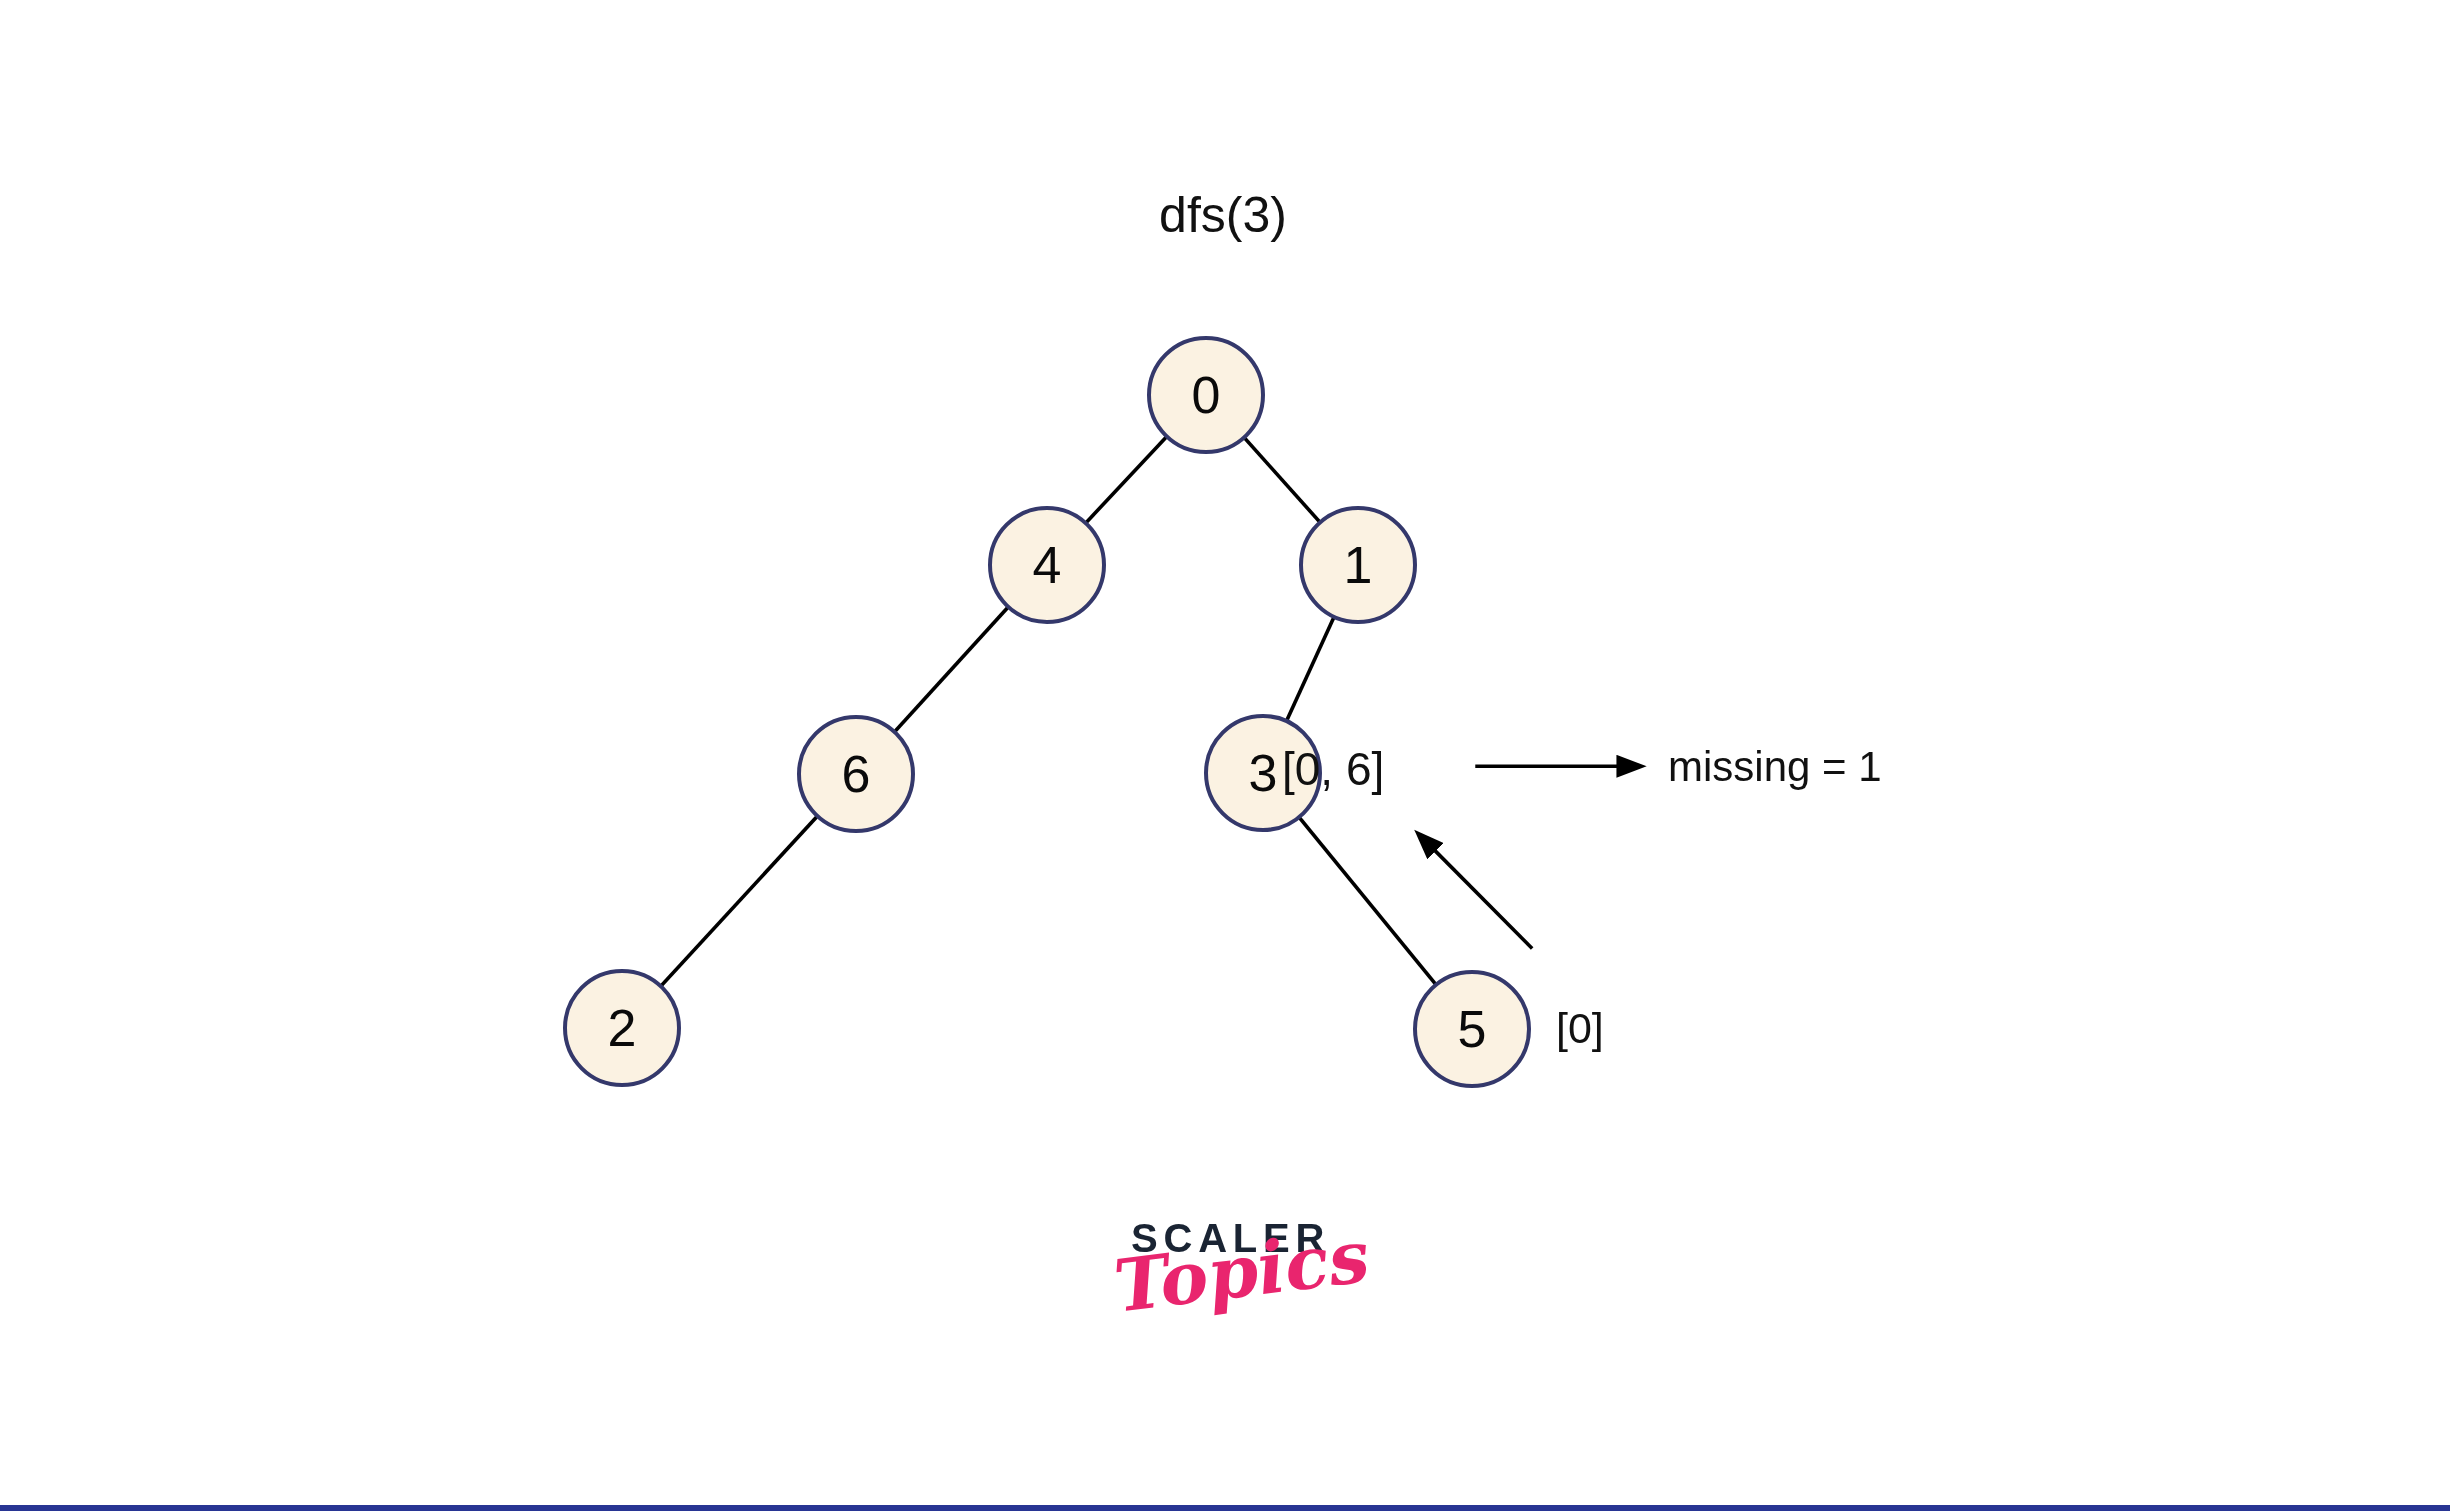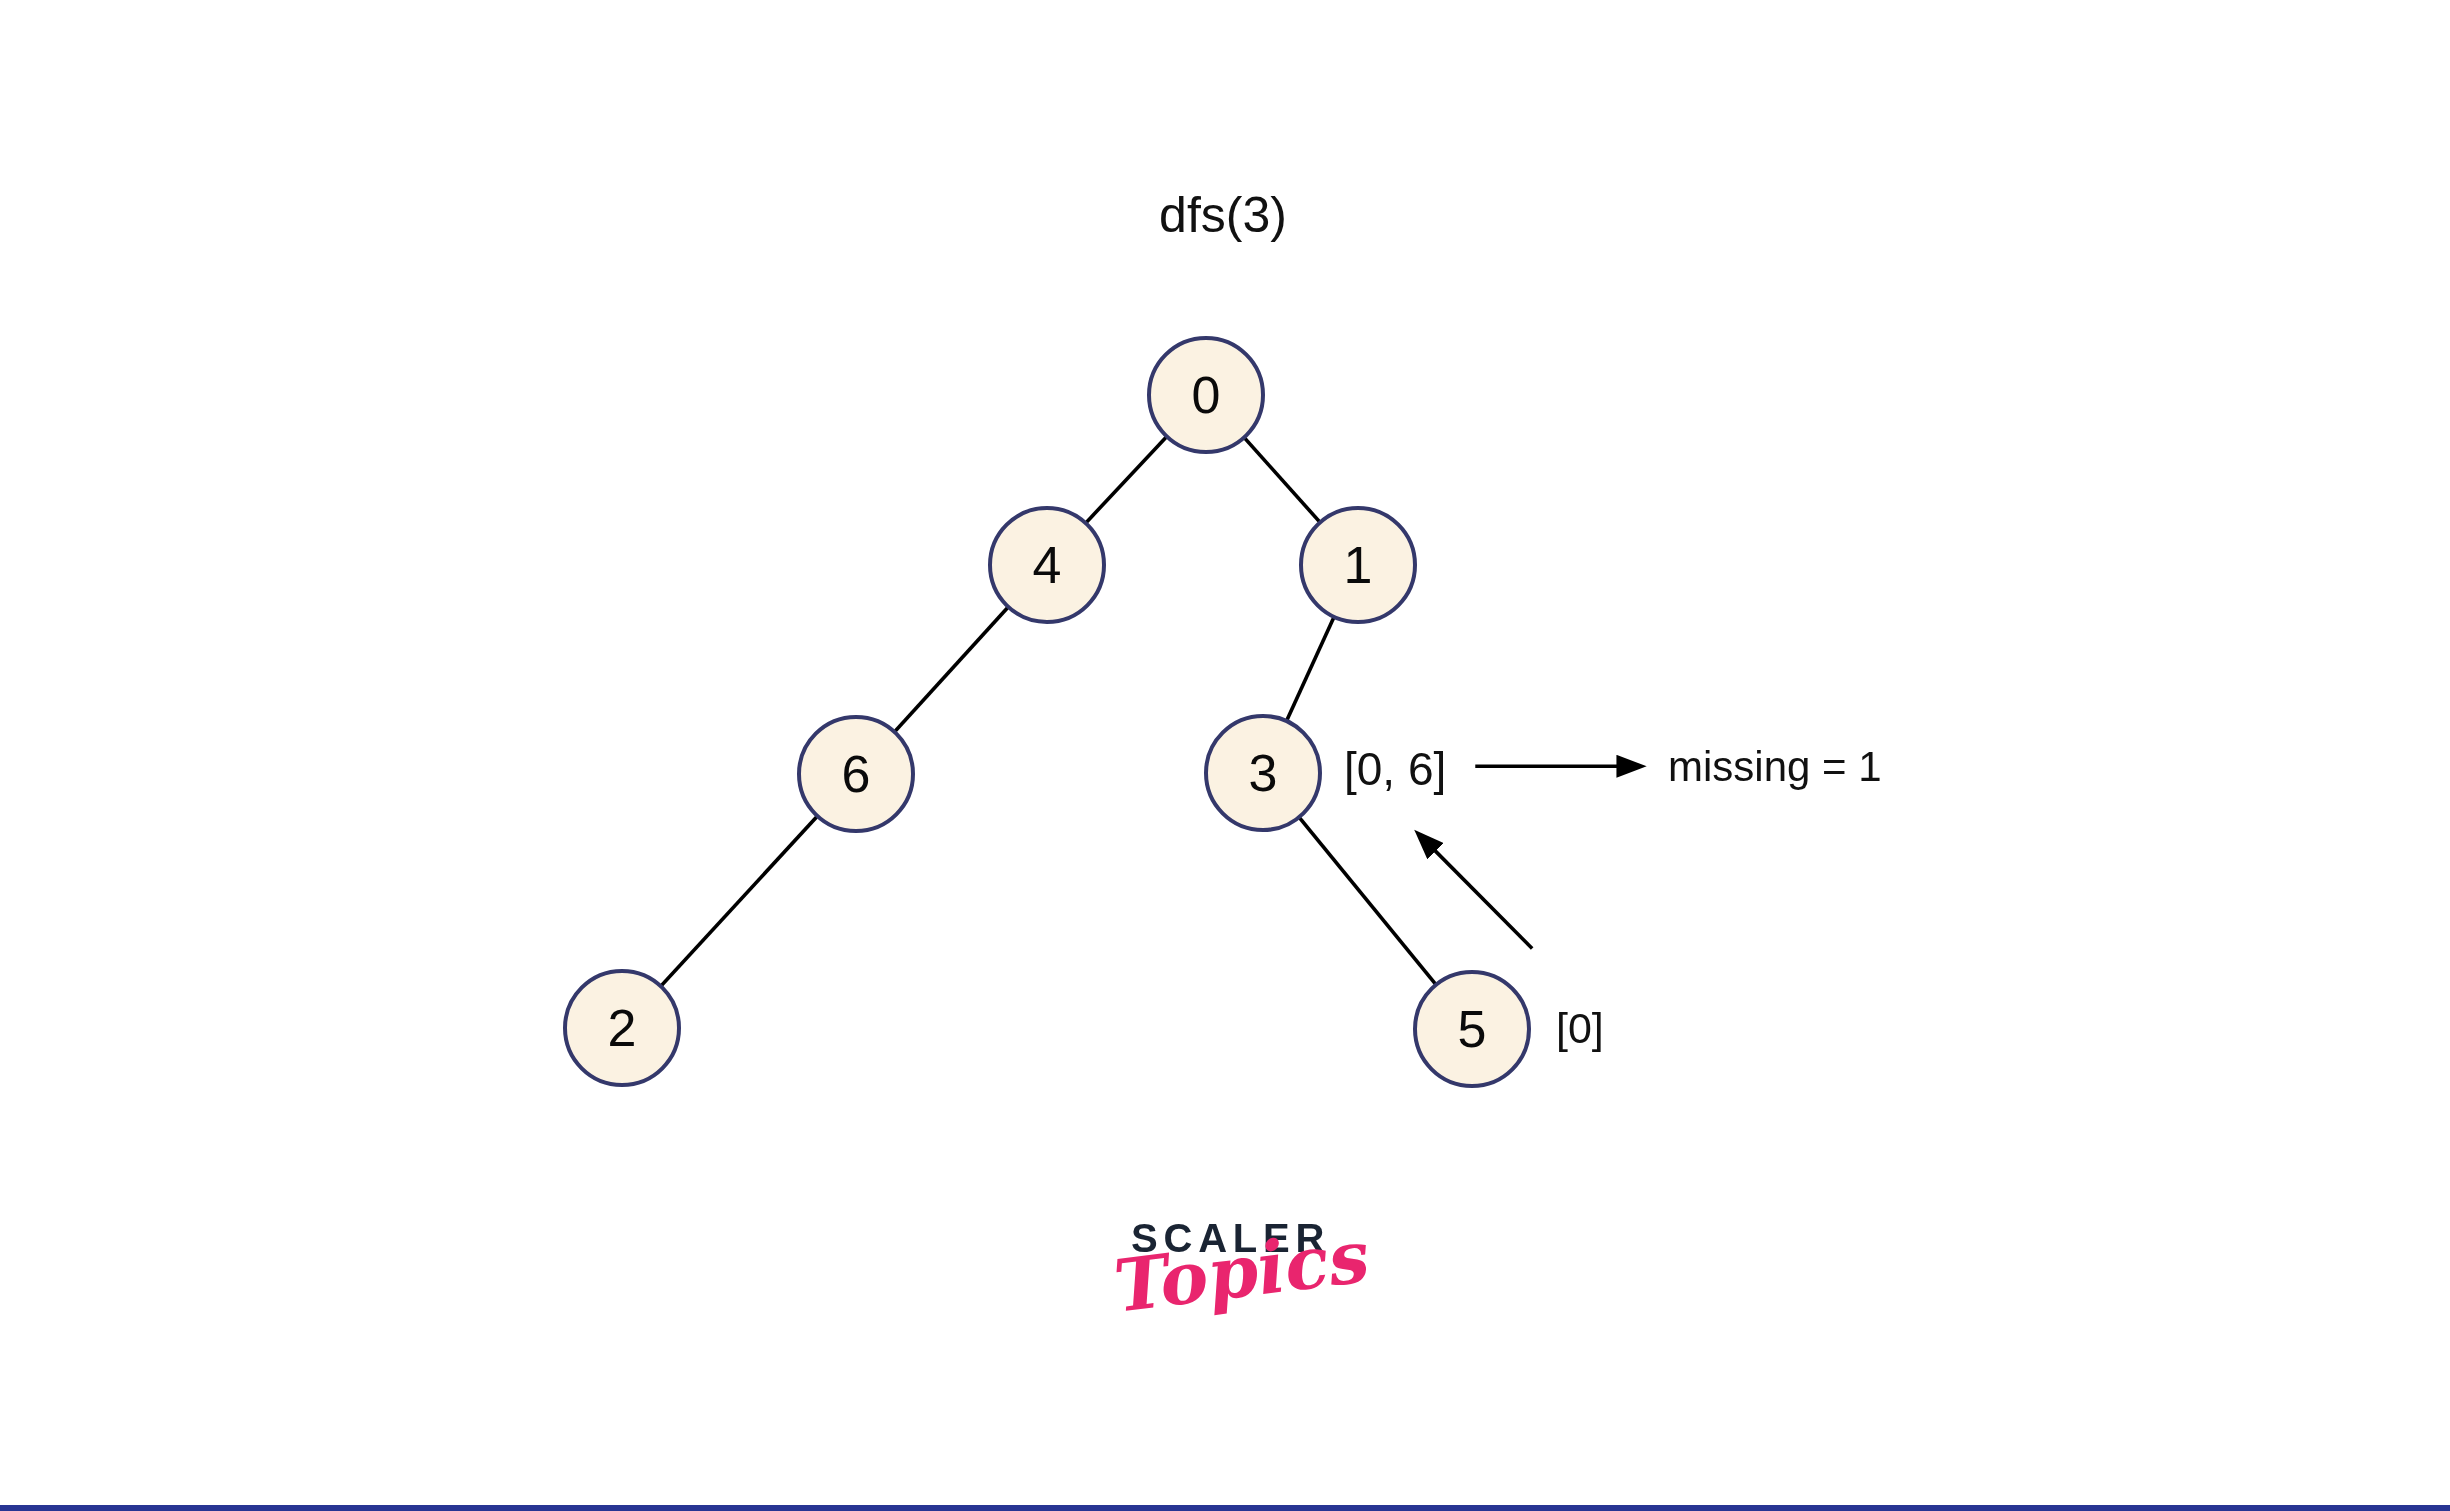--- a/index.html
+++ b/index.html
@@ -51,21 +51,21 @@
     justify-content: center;
     font-size: 52px;
     color: #0a0a0a;
   }
   .ann {
     position: absolute;
     color: #111111;
     line-height: 1;
     white-space: nowrap;
   }
-  .ann-interval3 { left: 1344px; top: 746px; font-size: 46px; }
+  .ann-interval3 { left: 1282px; top: 746px; font-size: 46px; }
   .ann-missing   { left: 1668px; top: 746px; font-size: 42px; text-align: right; }
   .ann-interval5 { left: 1556px; top: 1007px; font-size: 43px; }
   .logo {
     position: absolute;
     left: 1115px;
     top: 1207px;
     width: 231px;
   }
   .logo-brand {
     position: absolute;

